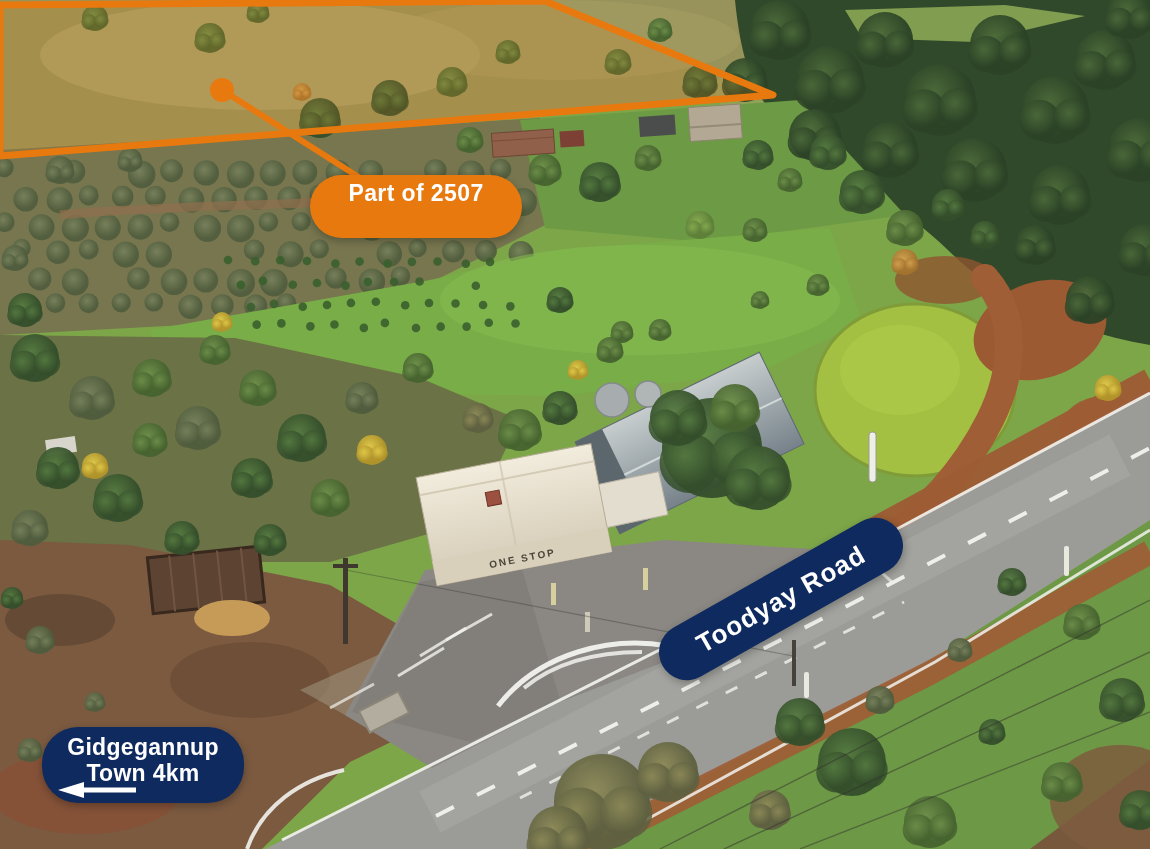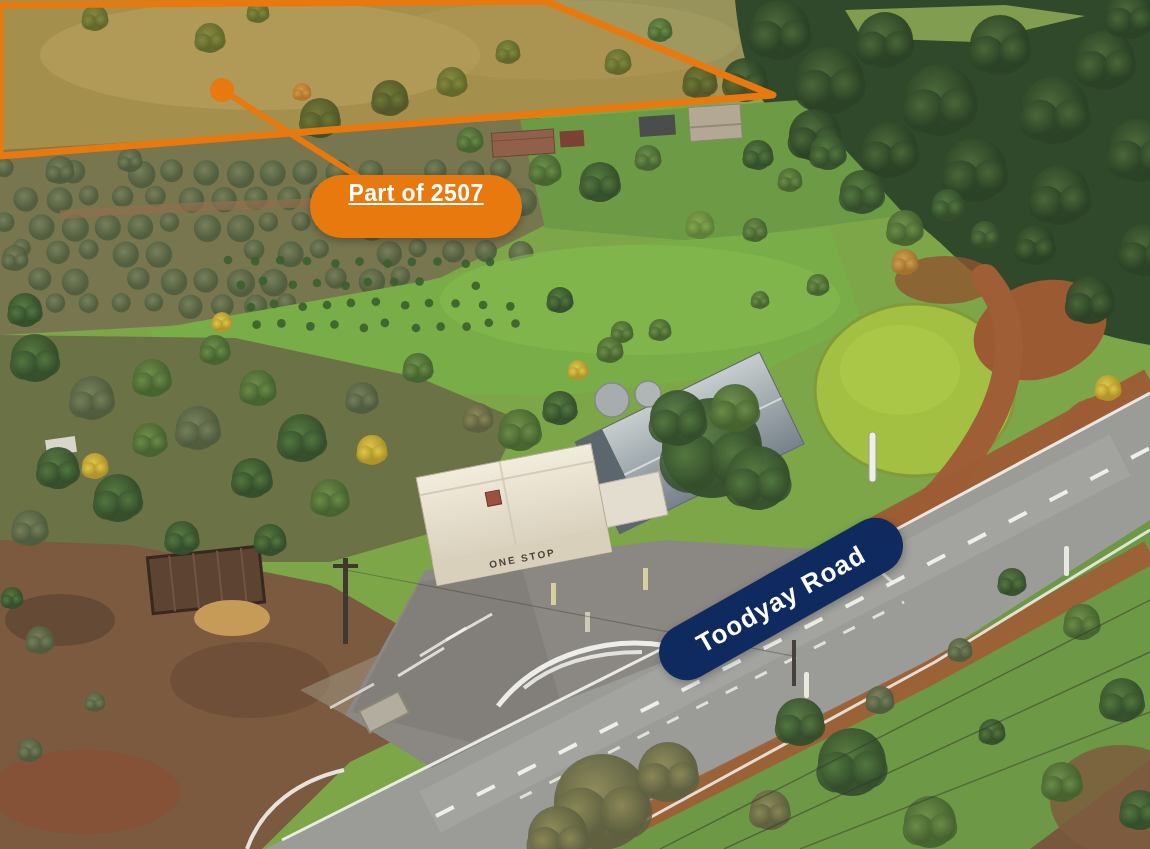--- a/index.html
+++ b/index.html
@@ -9,21 +9,21 @@
   }
   .layer{position:absolute;left:0;top:0;width:1150px;height:849px;}
   .pill{
     position:absolute;color:var(--label_text,#fff);font-weight:700;text-align:center;
     box-shadow:0 3px 8px rgba(0,0,0,.28);
   }
   .pill .ln{display:block;}
   #property-label{
     left:310px;top:175px;width:212px;height:63px;border-radius:32px;
     background:var(--orange,#E8790F);font-size:23px;line-height:28px;
-    padding-top:4px;letter-spacing:.4px;box-sizing:border-box;text-decoration:underline;
+    padding-top:4px;letter-spacing:.4px;box-sizing:border-box;
   }
   #road-label{
     left:645px;top:571px;width:272px;height:56px;border-radius:28px;
     background:var(--navy,#0F2A5F);font-size:26px;line-height:56px;
     letter-spacing:1px;transform:rotate(-29.5deg);
   }
   #direction-label{
     left:42px;top:727px;width:202px;height:76px;border-radius:36px;
     background:var(--navy,#0F2A5F);font-size:23px;line-height:26px;
     padding-top:7px;letter-spacing:.3px;box-sizing:border-box;
@@ -640,13 +640,21 @@
   </svg>
 
   <div class="pill" id="property-label">
     <span class="ln">Part of 2507</span>
   </div>
 
   <div class="pill" id="road-label">
     <span>Toodyay Road</span>
   </div>
 
+  <div class="pill" id="direction-label">
+    <span class="ln">Gidgegannup</span>
+    <span class="ln">Town 4km</span>
+    <svg class="arrow" viewBox="0 0 80 16">
+      <line x1="78" y1="8" x2="20" y2="8" stroke="#fff" stroke-width="5"></line>
+      <polygon points="0,8 26,0 26,16" fill="#fff"></polygon>
+    </svg>
+  </div>
 </div>
 
 </body></html>

